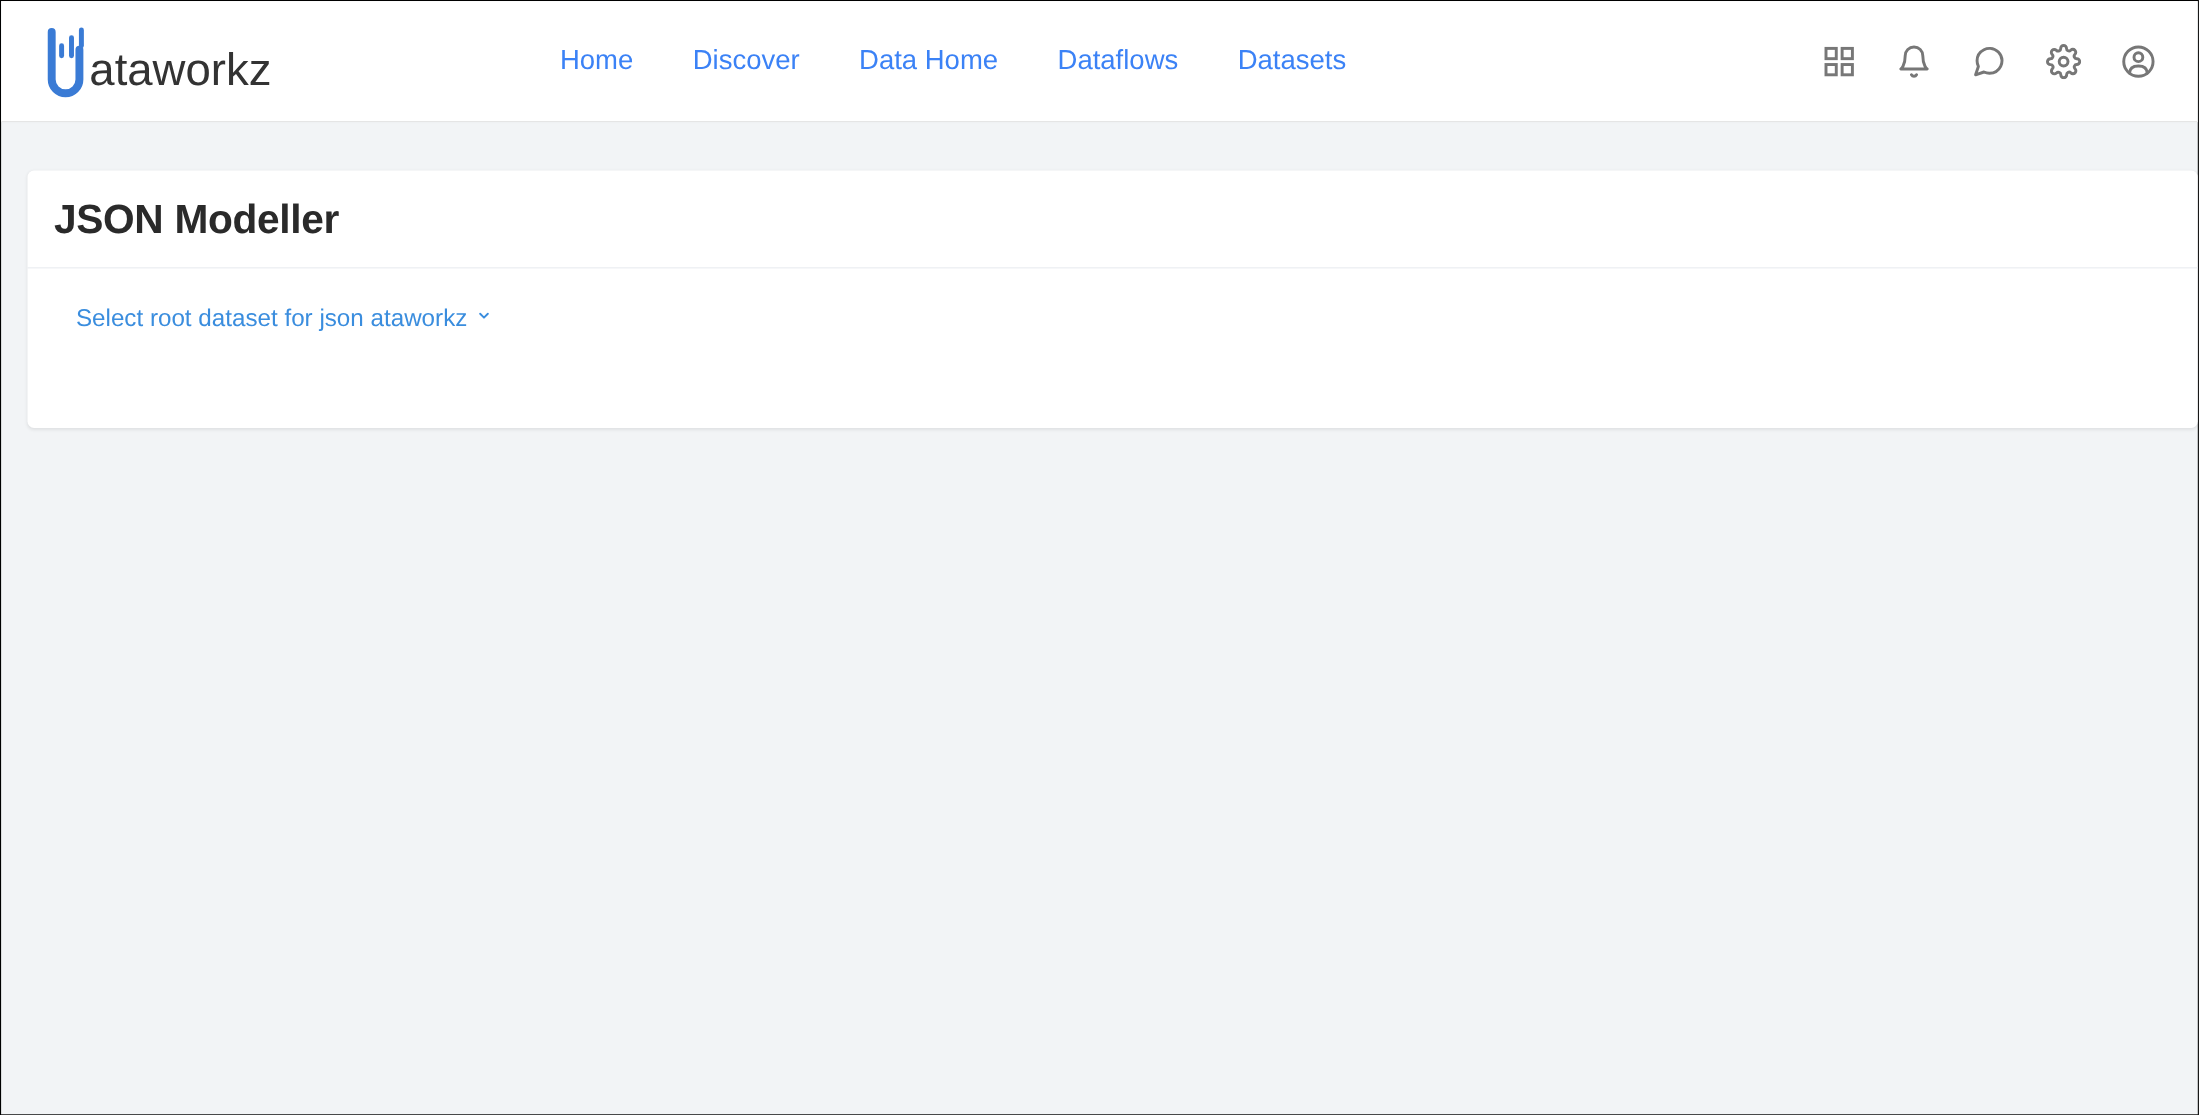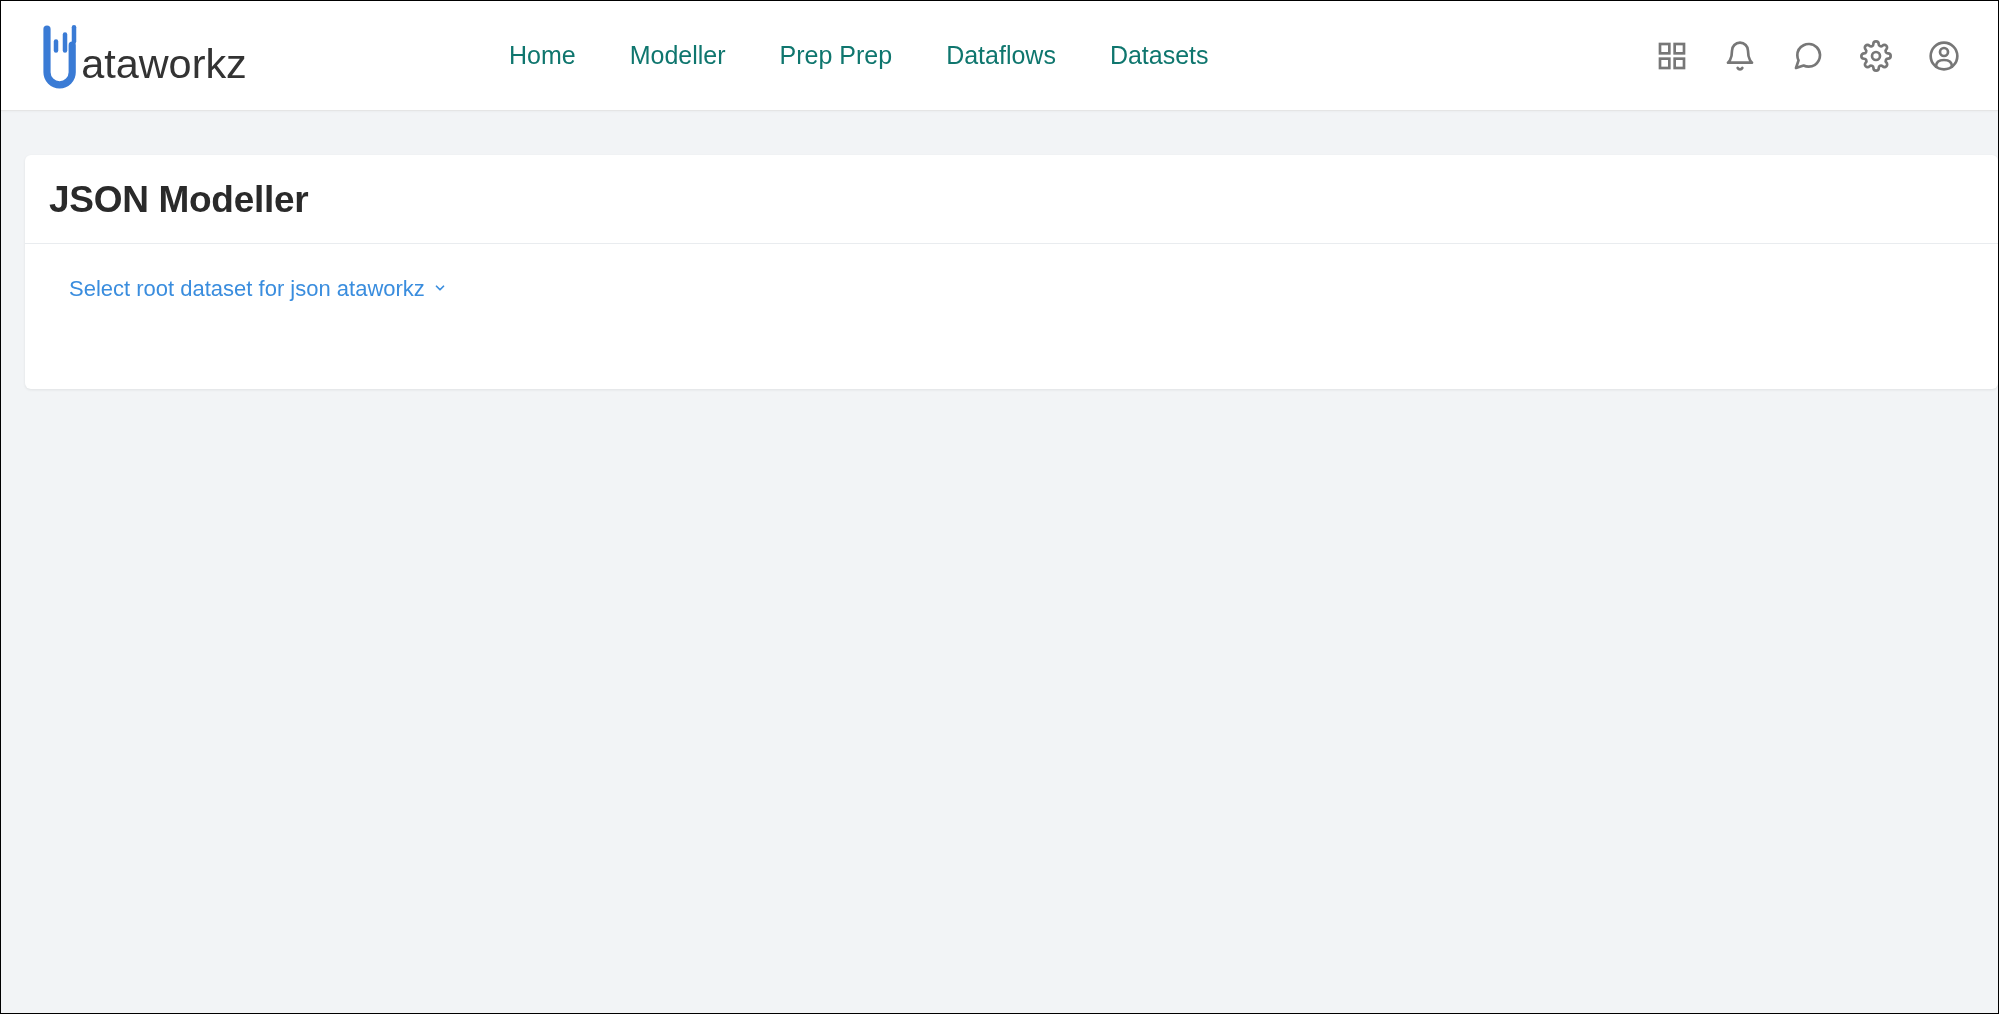--- a/index.html
+++ b/index.html
@@ -32,21 +32,21 @@
     .logo-svg {
       height: 72px;
     }
     .nav-menu {
       display: flex;
       gap: 54px;
       align-items: center;
     }
     .nav-item {
       font-size: 25px;
-      color: #0f766e;
+      color: #3b82f6;
       cursor: pointer;
       font-weight: 400;
     }
     .header-icons {
       margin-left: auto;
       display: flex;
       gap: 36px;
       align-items: center;
       padding-right: 10px;
     }
@@ -108,22 +108,22 @@
       <path d="M 20 10 L 20 58 A 14 14 0 0 0 48 58 L 48 28" fill="none" stroke="#3a7bd5" stroke-width="8" stroke-linecap="round"></path>
       <line x1="30" y1="24" x2="30" y2="34" stroke="#3a7bd5" stroke-width="5" stroke-linecap="round"></line>
       <line x1="40" y1="16" x2="40" y2="34" stroke="#3a7bd5" stroke-width="5" stroke-linecap="round"></line>
       <line x1="50" y1="8" x2="50" y2="24" stroke="#3a7bd5" stroke-width="5" stroke-linecap="round"></line>
       <text x="58" y="64" font-family="Arial, sans-serif" font-size="46" fill="#333333" font-weight="400">ataworkz</text>
     </svg>
   </div>
 
   <div class="nav-menu">
     <span class="nav-item">Home</span>
-    <span class="nav-item">Modeller</span>
-    <span class="nav-item">Prep Prep</span>
+    <span class="nav-item">Discover</span>
+    <span class="nav-item">Data Home</span>
     <span class="nav-item">Dataflows</span>
     <span class="nav-item">Datasets</span>
   </div>
 
   <div class="header-icons">
     <div class="icon-btn">
       <svg viewBox="0 0 24 24" fill="none" stroke="currentColor" stroke-width="2">
         <rect x="3" y="3" width="7" height="7"></rect>
         <rect x="14" y="3" width="7" height="7"></rect>
         <rect x="3" y="14" width="7" height="7"></rect>

